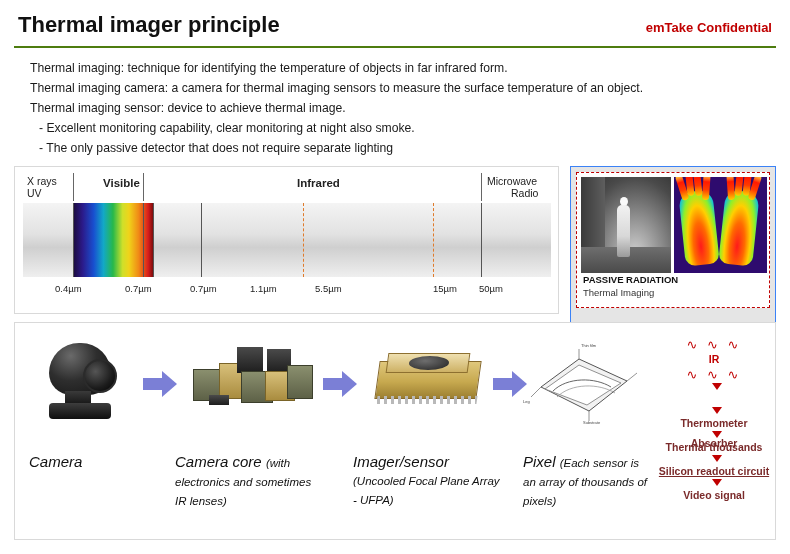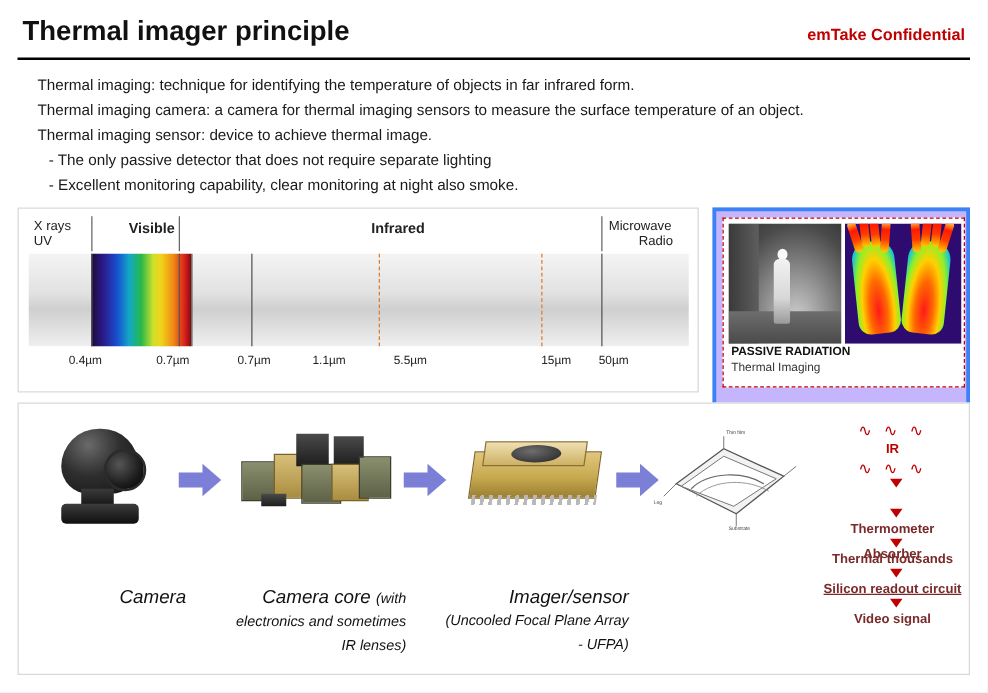--- a/index.html
+++ b/index.html
@@ -15,21 +15,21 @@
     background: #ffffff;
     box-sizing: border-box;
     overflow: hidden;
   }
   .header {
     position: absolute;
     left: 14px;
     top: 10px;
     width: 762px;
     height: 38px;
-    border-bottom: 2px solid #000000;
+    border-bottom: 2px solid #4d7c0f;
     box-sizing: border-box;
   }
   .title {
     position: absolute;
     left: 4px;
     top: 2px;
     font-size: 22px;
     font-weight: bold;
     color: #111;
     letter-spacing: 0px;
@@ -125,22 +125,22 @@
     top: 116px;
   }
 
   
   .thermal-panel {
     position: absolute;
     left: 570px;
     top: 166px;
     width: 206px;
     height: 172px;
-    background: #c4b5fd;
-    border: 3px solid #3b82f6;
+    background: #e5e5e5;
+    border: 1px solid #3b82f6;
     box-sizing: border-box;
   }
   .thermal-inner {
     position: absolute;
     left: 5px; top: 5px;
     width: 194px; height: 136px;
     border: 1px dashed #c00000;
     box-sizing: border-box;
     background: #fff;
   }
@@ -214,23 +214,22 @@
     height: 218px;
     background: #fff;
     border: 1px solid #d9d9d9;
     box-sizing: border-box;
   }
   .chain-caption {
     position: absolute;
     font-style: italic;
     font-size: 15px;
     color: #111;
-    text-align: right;
+    text-align: left;
     line-height: 18px;
-    margin-top: 16px;
   }
   .chain-caption .small { font-size: 11.5px; }
 
   .arrow {
     position: absolute;
     width: 34px; height: 26px;
   }
   .arrow .shaft {
     position:absolute; left:0; top:7px; width:20px; height:12px;
     background:#7b7fd6;
@@ -342,22 +341,22 @@
 
   <div class="header">
     <div class="title">Thermal imager principle</div>
     <div class="confidential">emTake Confidential</div>
   </div>
 
   <div class="bullets">
     <div>Thermal imaging: technique for identifying the temperature of objects in far infrared form.</div>
     <div>Thermal imaging camera: a camera for thermal imaging sensors to measure the surface temperature of an object.</div>
     <div>Thermal imaging sensor: device to achieve thermal image.</div>
+    <div class="sub">- Excellent monitoring capability, clear monitoring at night also smoke.</div>
     <div class="sub">- The only passive detector that does not require separate lighting</div>
-    <div class="sub">- Excellent monitoring capability, clear monitoring at night also smoke.</div>
   </div>
 
   <div class="spectrum-panel">
     <div class="spectrum-labels">
       <div class="sp-label" style="left:12px; top:8px;">X rays</div>
       <div class="sp-label" style="left:12px; top:20px;">UV</div>
       <div class="sp-label bold" style="left:88px; top:10px;">Visible</div>
       <div class="sp-label bold" style="left:282px; top:10px;">Infrared</div>
       <div class="sp-label" style="left:472px; top:8px;">Microwave</div>
       <div class="sp-label" style="left:472px; top:20px;padding-left:24px;">Radio</div>
@@ -477,20 +476,24 @@
         <path d="M34,56 C48,42 76,42 92,52" fill="none" stroke="#999" stroke-width="0.8"></path>
         <line x1="56" y1="18" x2="56" y2="8" stroke="#666" stroke-width="0.7"></line>
         <line x1="104" y1="40" x2="114" y2="32" stroke="#666" stroke-width="0.7"></line>
         <line x1="18" y1="46" x2="8" y2="56" stroke="#666" stroke-width="0.7"></line>
         <line x1="66" y1="70" x2="66" y2="80" stroke="#666" stroke-width="0.7"></line>
         <text x="58" y="6" font-size="4" fill="#444" font-family="Liberation Sans">Thin film</text>
         <text x="0" y="62" font-size="4" fill="#444" font-family="Liberation Sans">Leg</text>
         <text x="60" y="83" font-size="4" fill="#444" font-family="Liberation Sans">Substrate</text>
       </svg>
     </div>
+    <div class="chain-caption" style="left:508px; top:130px; width:130px;">
+      <span>Pixel</span>
+      <span class="small">(Each sensor is an array of thousands of pixels)</span>
+    </div>
 
     <div class="stack">
       <div class="ir-squiggle" style="top:0px;">∿&nbsp;∿&nbsp;∿</div>
       <div class="stack-label" style="top:16px; color:#c00000;">IR</div>
       <div class="ir-squiggle" style="top:30px;">∿&nbsp;∿&nbsp;∿</div>
       <div class="stack-arrow" style="top:46px;"></div>
       <div class="stack-label" style="top:56px;margin-top:44px;">Absorber</div>
       <div class="stack-arrow" style="top:70px;"></div>
       <div class="stack-label" style="top:80px;">Thermometer</div>
       <div class="stack-arrow" style="top:94px;"></div>

